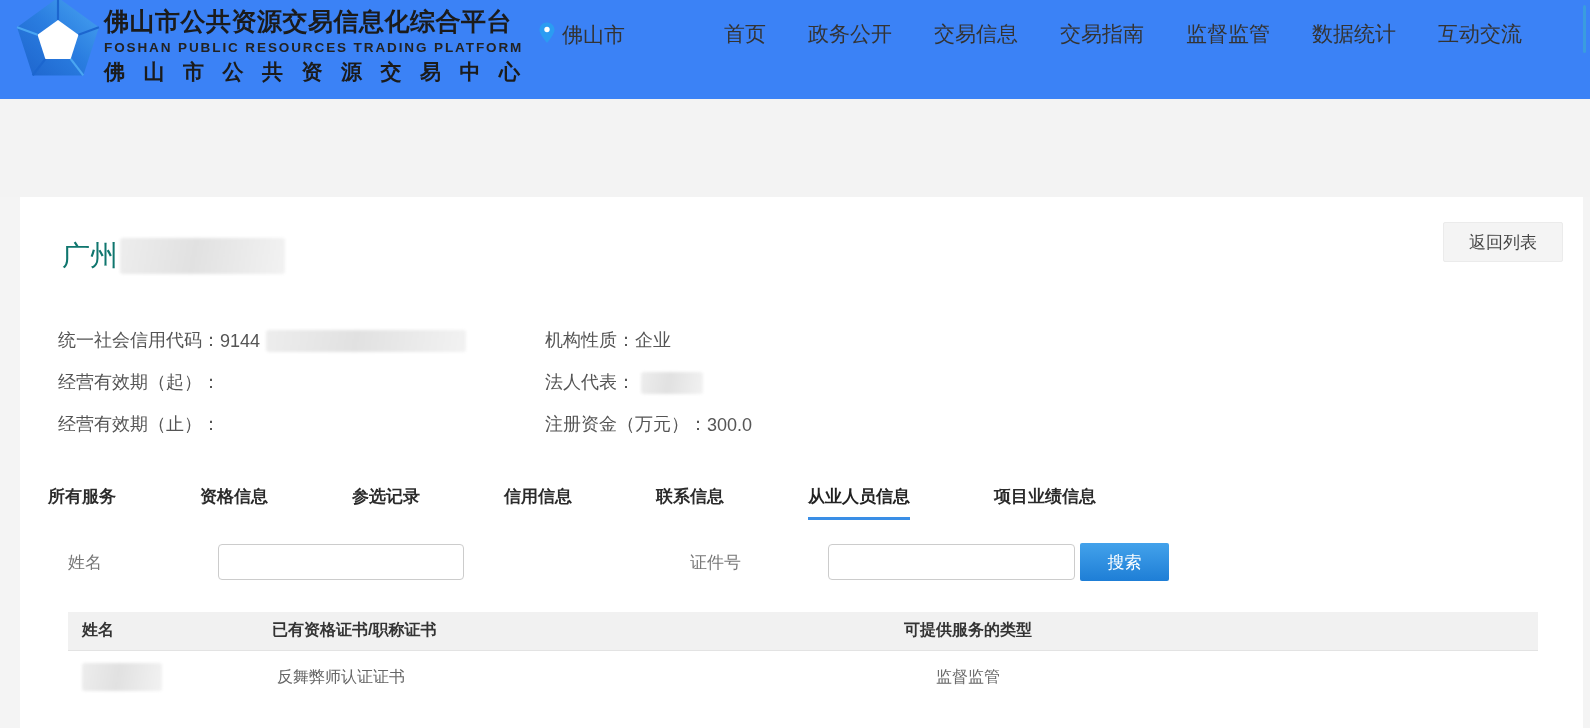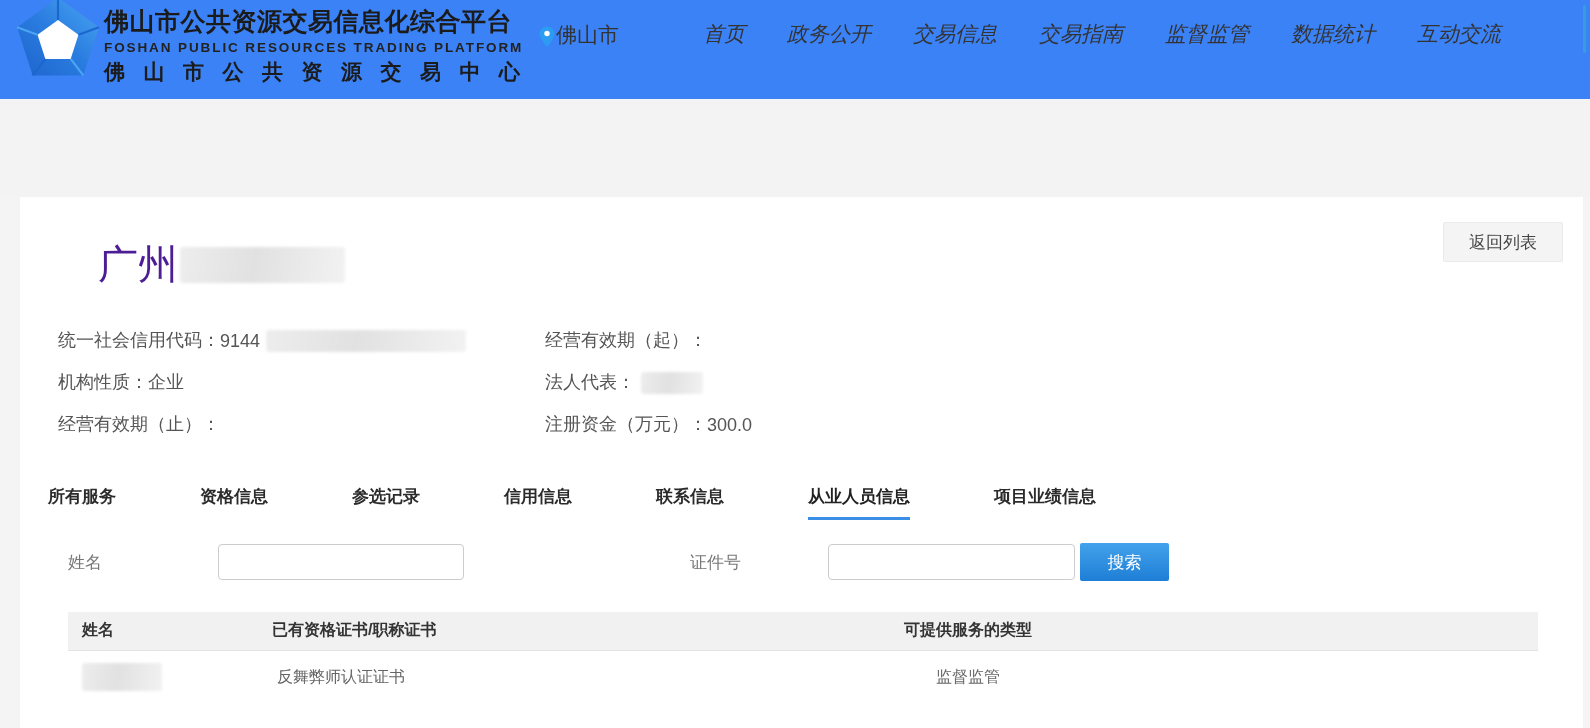--- a/index.html
+++ b/index.html
@@ -7,24 +7,24 @@
   body { font-family:"Liberation Sans","DejaVu Sans",sans-serif; background:#f4f4f4; overflow:hidden; }
   #app { position:relative; width:1590px; height:728px; background:#f4f4f4; overflow:hidden; }
 
   
   .header { position:absolute; top:0; left:0; width:1590px; height:99px; background:#3b82f6; }
   .logo { position:absolute; left:15px; top:-3px; width:86px; height:82px; cursor:pointer; }
   .brand { position:absolute; left:104px; top:5px; width:420px; color:#1b1b1b; }
   .brand-cn { font-size:25px; font-weight:bold; letter-spacing:0.5px; white-space:nowrap; }
   .brand-en { font-size:13.5px; font-weight:bold; letter-spacing:1.9px; margin-top:2px; white-space:nowrap; color:#222; }
   .brand-sub { font-size:21px; font-weight:bold; letter-spacing:18.5px; margin-top:3px; white-space:nowrap; }
-  .location { position:absolute; left:538px; top:21px; display:flex; align-items:flex-end; gap:0; cursor:pointer; }
+  .location { position:absolute; left:538px; top:21px; display:flex; align-items:flex-start; gap:6px; cursor:pointer; }
   .location svg { width:18px; height:24px; }
   .location-text { font-size:21px; color:#333; }
-  .nav { position:absolute; left:703px; top:20px; display:flex; gap:42px;font-style:italic; }
+  .nav { position:absolute; left:724px; top:20px; display:flex; gap:42px; }
   .nav-item { font-size:21px; color:#333; white-space:nowrap; cursor:pointer; }
   .scroll-thumb { position:absolute; right:4px; top:5px; width:3px; height:48px; background:#3a9cdf; border-radius:2px; cursor:pointer; }
 
   
   .timebar { position:absolute; top:99px; left:0; width:1590px; height:98px; background:#f3f3f3; }
   .time-label { position:absolute; left:38px; top:142px; font-size:17px; color:#8b8b8b; }
   .date-box { position:absolute; left:143px; top:132px; width:136px; height:40px; background:#fff; border:1px solid #ddd;
               border-radius:2px; font-size:18px; color:#555; line-height:38px; padding-left:10px; overflow:hidden; white-space:nowrap; }
   .tbox { position:absolute; top:134px; width:36px; height:36px; background:#fff; border:1px solid #ddd; border-radius:3px;
           font-size:17px; color:#555; text-align:center; line-height:34px; }
@@ -32,21 +32,21 @@
   .proj-search { position:absolute; left:513px; top:132px; width:709px; height:40px; background:#fff; border:1px solid #e0e0e0;
                  border-radius:4px 0 0 4px; font-size:18px; color:#444; padding:0 14px; outline:none; }
   .proj-search::placeholder { color:#b8b8b8; }
   .btn-blue { background:linear-gradient(180deg,#43a2eb 0%,#1e7ed6 100%); color:#fff; border:none; cursor:pointer; }
   .search-btn-top { position:absolute; left:1222px; top:132px; width:94px; height:41px; font-size:19px; border-radius:0 2px 2px 0; }
 
   
   .card { position:absolute; left:20px; top:197px; width:1563px; height:531px; background:#fff; }
   .back-btn { position:absolute; right:20px; top:25px; width:120px; height:40px; background:#f4f4f4; border:1px solid #ebebeb;
               border-radius:2px; font-size:17px; color:#444; cursor:pointer; }
-  .company-title { position:absolute; left:42px; top:40px; font-size:40px; color:#4c1d95; white-space:nowrap; display:flex; align-items:center;margin-left:36px; }
+  .company-title { position:absolute; left:42px; top:40px; font-size:28px; color:#0f766e; white-space:nowrap; display:flex; align-items:center; }
   .redact { display:inline-block; background:linear-gradient(100deg,#ededed 0%,#e1e1e1 45%,#f2f2f2 100%); filter:blur(1.5px); border-radius:3px; vertical-align:middle; }
   .redact.title-blur { width:165px; height:36px; margin:0 2px; }
   .redact.code-blur { width:200px; height:22px; margin-left:6px; }
   .redact.rep-blur { width:62px; height:22px; margin-left:6px; }
   .redact.name-blur { width:80px; height:28px; }
 
   .details { position:absolute; left:38px; top:113px; display:grid; grid-template-columns:487px auto; font-size:18px; color:#555; }
   .detail-item { height:42px; display:flex; align-items:flex-end; white-space:nowrap; }
 
   .tabs { position:absolute; left:28px; top:288px; display:flex; gap:84px; }
@@ -133,25 +133,25 @@
       <span class="redact title-blur"></span>
     </div>
 
     <div class="details">
       <div class="detail-item">
         <span>统一社会信用代码：</span>
         <span>9144</span>
         <span class="redact code-blur"></span>
       </div>
       <div class="detail-item">
-        <span>经营有效期（起）：</span>
-      </div>
-      <div class="detail-item">
         <span>机构性质：</span>
         <span>企业</span>
+      </div>
+      <div class="detail-item">
+        <span>经营有效期（起）：</span>
       </div>
       <div class="detail-item">
         <span>法人代表：</span>
         <span class="redact rep-blur"></span>
       </div>
       <div class="detail-item">
         <span>经营有效期（止）：</span>
       </div>
       <div class="detail-item">
         <span>注册资金（万元）：</span>

